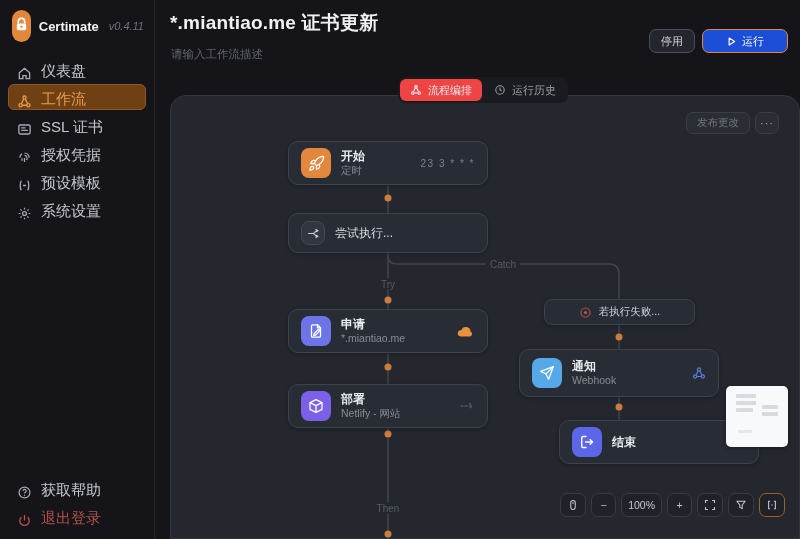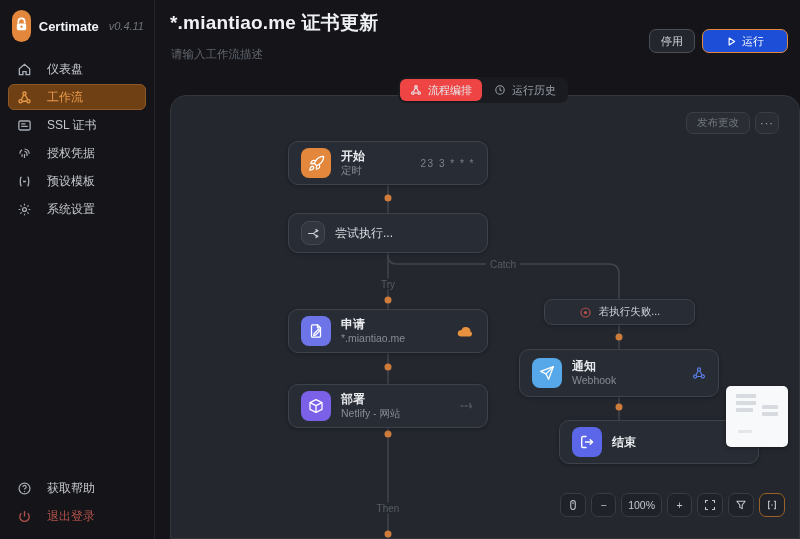--- a/index.html
+++ b/index.html
@@ -7,22 +7,22 @@
     font-family:"Liberation Sans","DejaVu Sans",sans-serif; }
   .app { position:relative; width:800px; height:539px; display:flex; color:#c7cbd1; }
 
   
   .sidebar { position:relative; width:155px; height:100%; background:#151519; border-right:1px solid #232329; flex:0 0 155px; }
   .logo-row { display:flex; align-items:center; gap:8px; padding:10px 10px 8px 12px; }
   .logo-tile { width:32px; height:32px; border-radius:10px; background:#e2873b; display:flex; align-items:center; justify-content:center; }
   .brand { font-size:13px; font-weight:bold; color:#f2f3f5; }
   .version { font-size:11px; color:#6f747c; margin-left:2px;font-style:italic; }
   .nav { margin-top:6px; }
-  .nav-item { display:flex; align-items:center; gap:15px; height:26px; margin:2px 8px; padding:0 8px;
-    border-radius:6px; font-size:12px; color:#c3c7cd; border:1px solid transparent; cursor:pointer; }
+  .nav-item { display:flex; align-items:flex-end; gap:9px; height:26px; margin:2px 8px; padding:0 8px;
+    border-radius:6px; font-size:15px; color:#c3c7cd; border:1px solid transparent; cursor:pointer; }
   .nav-item .ic { display:flex; width:15px; color:#a7acb5; }
   .nav-item.active { background:#6f4014; border-color:#8d5826; color:#ea9b4b; }
   .nav-item.active .ic { color:#ea9b4b; }
   .nav-bottom { position:absolute; left:0; right:0; bottom:8px; }
   .nav-item.logout { color:#b5524c; }
   .nav-item.logout .ic { color:#b5524c; }
 
   
   .main { position:relative; flex:1; height:100%; background:#141419; }
   .page-title { position:absolute; left:15px; top:10px; font-size:19px; font-weight:bold; color:#f0f1f4; letter-spacing:.2px; }

